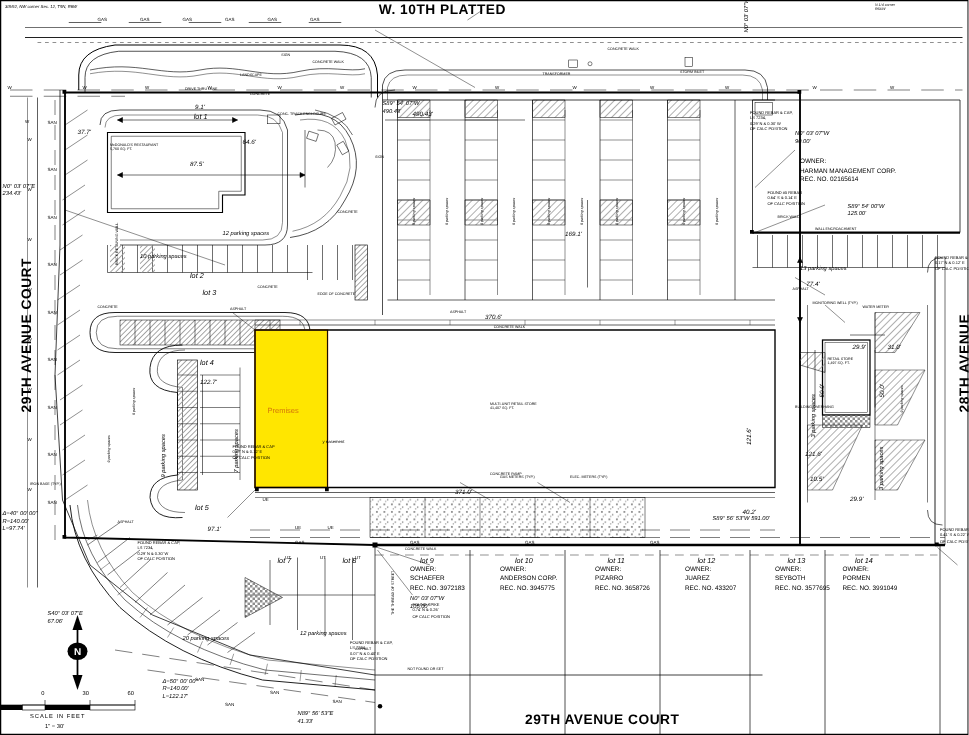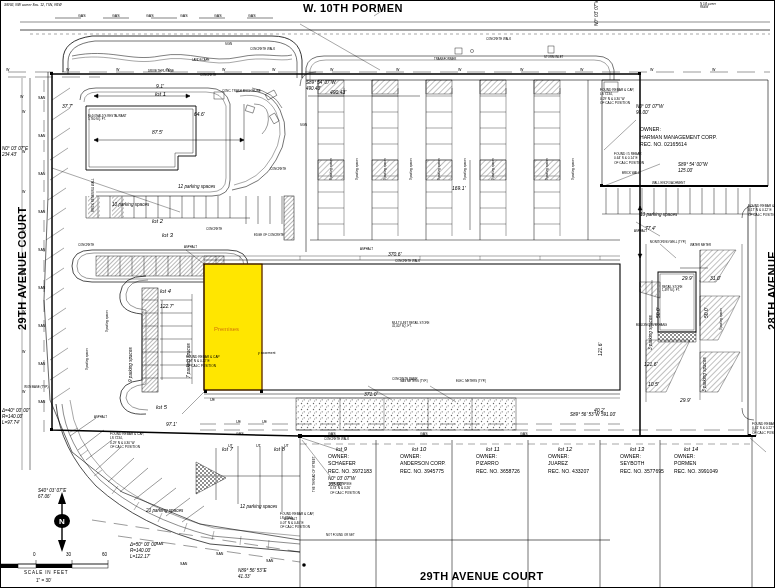--- a/index.html
+++ b/index.html
@@ -482,21 +482,21 @@
       <rect x="204" y="390" width="3" height="3"></rect>
       <rect x="260" y="390" width="3" height="3"></rect>
     </g>
 
   </svg>
 
   <div class="lbl it tiny" style="left:4px;top:4px;">3/8/92, NW corner Sec. 12, T5N, R6W</div>
   <div class="lbl it xtiny" style="left:700px;top:3px;white-space:pre;">N 1/4 corner
 R6&amp;W</div>
 
-  <div class="lbl xl" style="left:303px;top:2px;">W. 10TH PORMEN</div>
+  <div class="lbl xl" style="left:303px;top:2px;">W. 10TH PLATTED</div>
   <div class="lbl xl vert" style="left:16px;top:330px;transform:rotate(-90deg);">29TH AVENUE COURT</div>
   <div class="lbl xl vert" style="left:766px;top:330px;transform:rotate(-90deg);">28TH AVENUE</div>
   <div class="lbl xl" style="left:420px;top:570px;">29TH AVENUE COURT</div>
 
   <div class="lbl util" style="left:78px;top:14px;">GAS</div>
   <div class="lbl util" style="left:112px;top:14px;">GAS</div>
   <div class="lbl util" style="left:146px;top:14px;">GAS</div>
   <div class="lbl util" style="left:180px;top:14px;">GAS</div>
   <div class="lbl util" style="left:214px;top:14px;">GAS</div>
   <div class="lbl util" style="left:248px;top:14px;">GAS</div>

